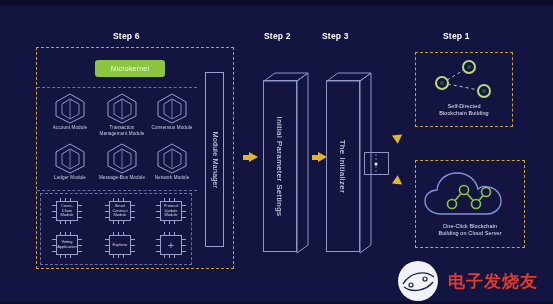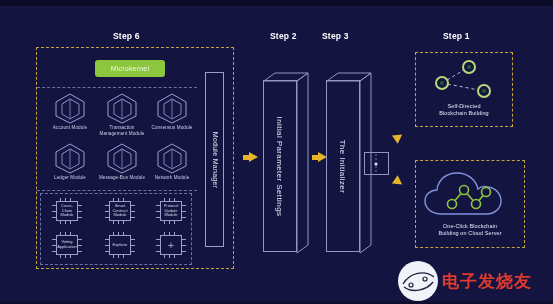--- a/index.html
+++ b/index.html
@@ -77,35 +77,35 @@
   #s4top{left:415px;top:52px;width:98px;height:75px;}
   #s4bot{left:415px;top:160px;width:110px;height:88px;}
   .s4cap{position:absolute;left:0;right:0;text-align:center;color:#e2e5f7;
          font-size:5.5px;line-height:7px;letter-spacing:.1px;}
 
   
   #wm{position:absolute;left:398px;top:258px;width:155px;height:46px;
       display:flex;align-items:center;}
   #wmlogo{position:relative;width:40px;height:40px;border-radius:50%;
           background:#eef0f6;flex:0 0 auto;}
-  #wmtext{margin-left:4px;}
+  #wmtext{margin-left:10px;}
   #wmcn{color:#e23b2e;font-size:17px;font-weight:bold;line-height:18px;
         font-family:"DejaVu Sans",sans-serif;letter-spacing:1px;}
   #wmurl{color:#ffffff;font-size:10px;line-height:12px;letter-spacing:.4px;}
 </style>
 </head>
 <body>
 
 <div id="canvas">
 
   <div id="topstrip"></div>
   <div id="botstrip"></div>
 
   <div class="steplabel" style="left:113px;top:31px;">Step 6</div>
-  <div class="steplabel" style="left:270px;top:31px;">Step 2</div>
+  <div class="steplabel" style="left:264px;top:31px;">Step 2</div>
   <div class="steplabel" style="left:322px;top:31px;">Step 3</div>
   <div class="steplabel" style="left:443px;top:31px;">Step 1</div>
 
   <div id="step1panel"></div>
   <div id="kernelzone"></div>
   <div id="midzone"></div>
   <div id="appzone"></div>
 
   <div id="microkernel">Microkernel</div>
 

